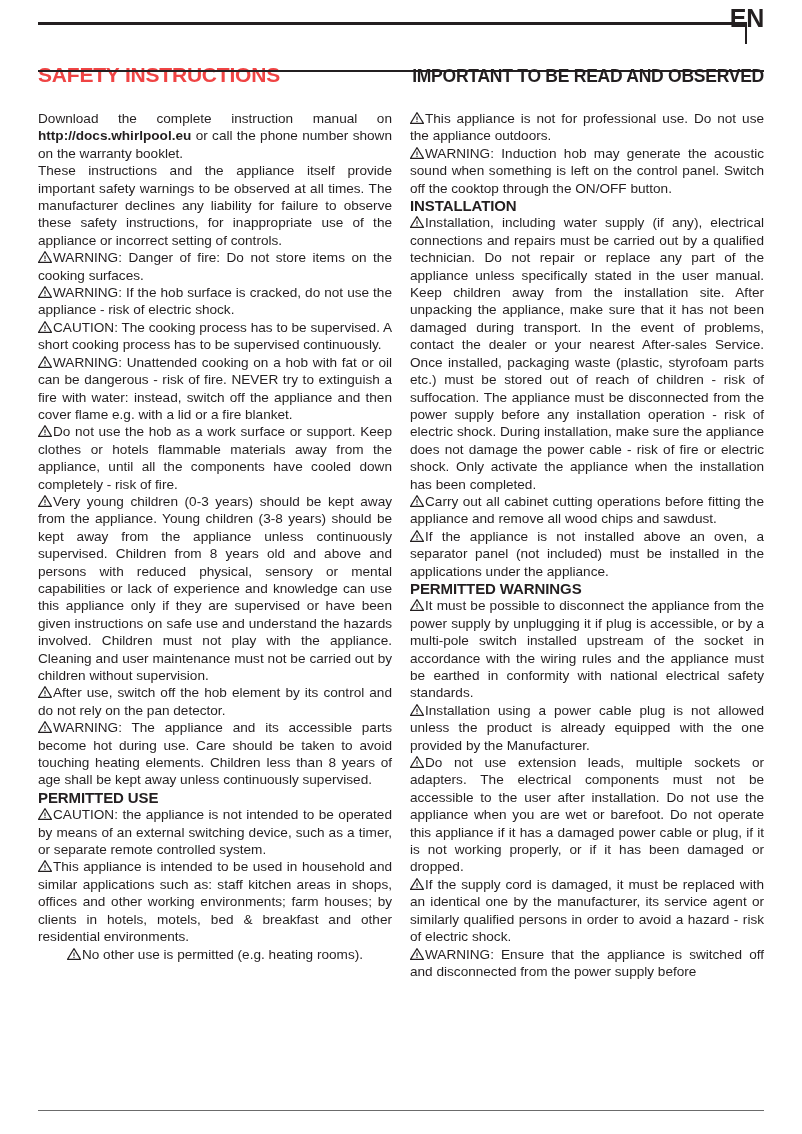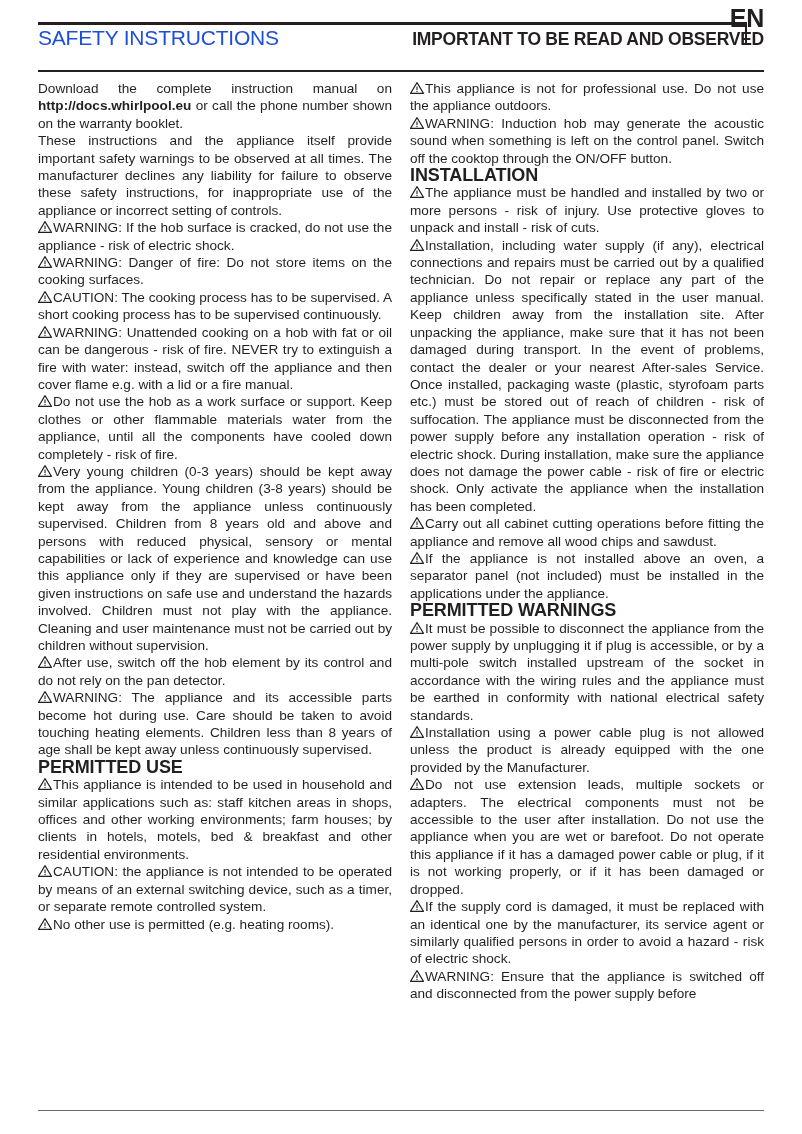--- a/index.html
+++ b/index.html
@@ -61,23 +61,24 @@
     position: absolute;
     left: 0;
     top: 4px;
     width: 726px;
     display: flex;
     justify-content: space-between;
     align-items: baseline;
   }
   .title-left {
     font-size: 21px;
-    font-weight: normal;
+    font-weight: bold;
     letter-spacing: -0.2px;
-    color: #1d4ed8;
+    color: #ef4444;
+    margin-top: 37px;
   }
   .title-right {
     font-size: 17.5px;
     font-weight: bold;
     letter-spacing: -0.25px;
     color: #231f20;
     text-align: center;
   }
   .header-rule-bottom {
     position: absolute;
@@ -94,40 +95,41 @@
     left: 38px;
     top: 80px;
     width: 726px;
     height: 1010px;
     display: flex;
     gap: 18px;
   }
   .col {
     width: 354px;
     flex: 0 0 354px;
+    margin-top: 30px;
   }
 
   p.para {
     margin: 0;
     font-size: 13.6px;
     line-height: 17.4px;
     text-align: justify;
     text-justify: inter-word;
     color: #231f20;
     hyphens: none;
   }
   p.para.last-loose {
-    text-align: left;
+    text-align: center;
   }
   p.gap {
     margin-top: 15px;
   }
   p.heading {
     margin: 0;
-    font-size: 18px;
+    font-size: 15px;
     line-height: 17.4px;
     font-weight: bold;
     letter-spacing: -0.1px;
     color: #231f20;
     text-align: left;
   }
   .bold-url {
     font-weight: bold;
   }
   .tri {
@@ -171,45 +173,45 @@
 
       <p class="para"><span>Download the complete instruction manual on </span><span class="bold-url">http://docs.whirlpool.eu</span><span> or call the phone number shown on the warranty booklet.</span></p>
 
 
       <p class="para">These instructions and the appliance itself provide important safety warnings to be observed at all times. The manufacturer declines any liability for failure to observe these safety instructions, for inappropriate use of the appliance or incorrect setting of controls.</p>
 
       <p class="para"><span class="tri"><svg width="14" height="12" viewBox="0 0 14 12">
               <path d="M7 0.6 L13.5 11.4 L0.5 11.4 Z" fill="none" stroke="#231f20" stroke-width="1.1" stroke-linejoin="round"></path>
               <rect x="6.45" y="4.6" width="1.1" height="3.6" fill="#231f20"></rect>
               <rect x="6.45" y="9.0" width="1.1" height="1.1" fill="#231f20"></rect>
+            </svg></span><span>WARNING: Danger of fire: Do not store items on the cooking surfaces.</span></p>
+
+      <p class="para"><span class="tri"><svg width="14" height="12" viewBox="0 0 14 12">
+              <path d="M7 0.6 L13.5 11.4 L0.5 11.4 Z" fill="none" stroke="#231f20" stroke-width="1.1" stroke-linejoin="round"></path>
+              <rect x="6.45" y="4.6" width="1.1" height="3.6" fill="#231f20"></rect>
+              <rect x="6.45" y="9.0" width="1.1" height="1.1" fill="#231f20"></rect>
             </svg></span><span>WARNING: If the hob surface is cracked, do not use the appliance - risk of electric shock.</span></p>
 
       <p class="para"><span class="tri"><svg width="14" height="12" viewBox="0 0 14 12">
               <path d="M7 0.6 L13.5 11.4 L0.5 11.4 Z" fill="none" stroke="#231f20" stroke-width="1.1" stroke-linejoin="round"></path>
               <rect x="6.45" y="4.6" width="1.1" height="3.6" fill="#231f20"></rect>
               <rect x="6.45" y="9.0" width="1.1" height="1.1" fill="#231f20"></rect>
-            </svg></span><span>WARNING: Danger of fire: Do not store items on the cooking surfaces.</span></p>
-
-      <p class="para"><span class="tri"><svg width="14" height="12" viewBox="0 0 14 12">
-              <path d="M7 0.6 L13.5 11.4 L0.5 11.4 Z" fill="none" stroke="#231f20" stroke-width="1.1" stroke-linejoin="round"></path>
-              <rect x="6.45" y="4.6" width="1.1" height="3.6" fill="#231f20"></rect>
-              <rect x="6.45" y="9.0" width="1.1" height="1.1" fill="#231f20"></rect>
             </svg></span><span>CAUTION: The cooking process has to be supervised. A short cooking process has to be supervised continuously.</span></p>
 
       <p class="para"><span class="tri"><svg width="14" height="12" viewBox="0 0 14 12">
               <path d="M7 0.6 L13.5 11.4 L0.5 11.4 Z" fill="none" stroke="#231f20" stroke-width="1.1" stroke-linejoin="round"></path>
               <rect x="6.45" y="4.6" width="1.1" height="3.6" fill="#231f20"></rect>
               <rect x="6.45" y="9.0" width="1.1" height="1.1" fill="#231f20"></rect>
-            </svg></span><span>WARNING: Unattended cooking on a hob with fat or oil can be dangerous - risk of fire. NEVER try to extinguish a fire with water: instead, switch off the appliance and then cover flame e.g. with a lid or a fire manual.</span></p>
-
-      <p class="para"><span class="tri"><svg width="14" height="12" viewBox="0 0 14 12">
-              <path d="M7 0.6 L13.5 11.4 L0.5 11.4 Z" fill="none" stroke="#231f20" stroke-width="1.1" stroke-linejoin="round"></path>
-              <rect x="6.45" y="4.6" width="1.1" height="3.6" fill="#231f20"></rect>
-              <rect x="6.45" y="9.0" width="1.1" height="1.1" fill="#231f20"></rect>
-            </svg></span><span>Do not use the hob as a work surface or support. Keep clothes or other flammable materials water from the appliance, until all the components have cooled down completely - risk of fire.</span></p>
+            </svg></span><span>WARNING: Unattended cooking on a hob with fat or oil can be dangerous - risk of fire. NEVER try to extinguish a fire with water: instead, switch off the appliance and then cover flame e.g. with a lid or a fire blanket.</span></p>
+
+      <p class="para"><span class="tri"><svg width="14" height="12" viewBox="0 0 14 12">
+              <path d="M7 0.6 L13.5 11.4 L0.5 11.4 Z" fill="none" stroke="#231f20" stroke-width="1.1" stroke-linejoin="round"></path>
+              <rect x="6.45" y="4.6" width="1.1" height="3.6" fill="#231f20"></rect>
+              <rect x="6.45" y="9.0" width="1.1" height="1.1" fill="#231f20"></rect>
+            </svg></span><span>Do not use the hob as a work surface or support. Keep clothes or hotels flammable materials away from the appliance, until all the components have cooled down completely - risk of fire.</span></p>
 
 
       <p class="para"><span class="tri"><svg width="14" height="12" viewBox="0 0 14 12">
               <path d="M7 0.6 L13.5 11.4 L0.5 11.4 Z" fill="none" stroke="#231f20" stroke-width="1.1" stroke-linejoin="round"></path>
               <rect x="6.45" y="4.6" width="1.1" height="3.6" fill="#231f20"></rect>
               <rect x="6.45" y="9.0" width="1.1" height="1.1" fill="#231f20"></rect>
             </svg></span><span>Very young children (0-3 years) should be kept away from the appliance. Young children (3-8 years) should be kept away from the appliance unless continuously supervised. Children from 8 years old and above and persons with reduced physical, sensory or mental capabilities or lack of experience and knowledge can use this appliance only if they are supervised or have been given instructions on safe use and understand the hazards involved. Children must not play with the appliance. Cleaning and user maintenance must not be carried out by children without supervision.</span></p>
 
       <p class="para"><span class="tri"><svg width="14" height="12" viewBox="0 0 14 12">
               <path d="M7 0.6 L13.5 11.4 L0.5 11.4 Z" fill="none" stroke="#231f20" stroke-width="1.1" stroke-linejoin="round"></path>
@@ -222,28 +224,28 @@
               <rect x="6.45" y="4.6" width="1.1" height="3.6" fill="#231f20"></rect>
               <rect x="6.45" y="9.0" width="1.1" height="1.1" fill="#231f20"></rect>
             </svg></span><span>WARNING: The appliance and its accessible parts become hot during use. Care should be taken to avoid touching heating elements. Children less than 8 years of age shall be kept away unless continuously supervised.</span></p>
 
       <p class="heading">PERMITTED USE</p>
 
       <p class="para"><span class="tri"><svg width="14" height="12" viewBox="0 0 14 12">
               <path d="M7 0.6 L13.5 11.4 L0.5 11.4 Z" fill="none" stroke="#231f20" stroke-width="1.1" stroke-linejoin="round"></path>
               <rect x="6.45" y="4.6" width="1.1" height="3.6" fill="#231f20"></rect>
               <rect x="6.45" y="9.0" width="1.1" height="1.1" fill="#231f20"></rect>
+            </svg></span><span>CAUTION: the appliance is not intended to be operated by means of an external switching device, such as a timer, or separate remote controlled system.</span></p>
+
+      <p class="para"><span class="tri"><svg width="14" height="12" viewBox="0 0 14 12">
+              <path d="M7 0.6 L13.5 11.4 L0.5 11.4 Z" fill="none" stroke="#231f20" stroke-width="1.1" stroke-linejoin="round"></path>
+              <rect x="6.45" y="4.6" width="1.1" height="3.6" fill="#231f20"></rect>
+              <rect x="6.45" y="9.0" width="1.1" height="1.1" fill="#231f20"></rect>
             </svg></span><span>This appliance is intended to be used in household and similar applications such as: staff kitchen areas in shops, offices and other working environments; farm houses; by clients in hotels, motels, bed &amp; breakfast and other residential environments.</span></p>
 
-      <p class="para"><span class="tri"><svg width="14" height="12" viewBox="0 0 14 12">
-              <path d="M7 0.6 L13.5 11.4 L0.5 11.4 Z" fill="none" stroke="#231f20" stroke-width="1.1" stroke-linejoin="round"></path>
-              <rect x="6.45" y="4.6" width="1.1" height="3.6" fill="#231f20"></rect>
-              <rect x="6.45" y="9.0" width="1.1" height="1.1" fill="#231f20"></rect>
-            </svg></span><span>CAUTION: the appliance is not intended to be operated by means of an external switching device, such as a timer, or separate remote controlled system.</span></p>
-
       <p class="para last-loose"><span class="tri"><svg width="14" height="12" viewBox="0 0 14 12">
               <path d="M7 0.6 L13.5 11.4 L0.5 11.4 Z" fill="none" stroke="#231f20" stroke-width="1.1" stroke-linejoin="round"></path>
               <rect x="6.45" y="4.6" width="1.1" height="3.6" fill="#231f20"></rect>
               <rect x="6.45" y="9.0" width="1.1" height="1.1" fill="#231f20"></rect>
             </svg></span><span>No other use is permitted (e.g. heating rooms).</span></p>
 
     </div>
 
     <div class="col">
 
@@ -254,25 +256,20 @@
             </svg></span><span>This appliance is not for professional use. Do not use the appliance outdoors.</span></p>
 
       <p class="para"><span class="tri"><svg width="14" height="12" viewBox="0 0 14 12">
               <path d="M7 0.6 L13.5 11.4 L0.5 11.4 Z" fill="none" stroke="#231f20" stroke-width="1.1" stroke-linejoin="round"></path>
               <rect x="6.45" y="4.6" width="1.1" height="3.6" fill="#231f20"></rect>
               <rect x="6.45" y="9.0" width="1.1" height="1.1" fill="#231f20"></rect>
             </svg></span><span>WARNING: Induction hob may generate the acoustic sound when something is left on the control panel. Switch off the cooktop through the ON/OFF button.</span></p>
 
       <p class="heading">INSTALLATION</p>
 
-      <p class="para"><span class="tri"><svg width="14" height="12" viewBox="0 0 14 12">
-              <path d="M7 0.6 L13.5 11.4 L0.5 11.4 Z" fill="none" stroke="#231f20" stroke-width="1.1" stroke-linejoin="round"></path>
-              <rect x="6.45" y="4.6" width="1.1" height="3.6" fill="#231f20"></rect>
-              <rect x="6.45" y="9.0" width="1.1" height="1.1" fill="#231f20"></rect>
-            </svg></span><span>The appliance must be handled and installed by two or more persons - risk of injury. Use protective gloves to unpack and install - risk of cuts.</span></p>
 
       <p class="para"><span class="tri"><svg width="14" height="12" viewBox="0 0 14 12">
               <path d="M7 0.6 L13.5 11.4 L0.5 11.4 Z" fill="none" stroke="#231f20" stroke-width="1.1" stroke-linejoin="round"></path>
               <rect x="6.45" y="4.6" width="1.1" height="3.6" fill="#231f20"></rect>
               <rect x="6.45" y="9.0" width="1.1" height="1.1" fill="#231f20"></rect>
             </svg></span><span>Installation, including water supply (if any), electrical connections and repairs must be carried out by a qualified technician. Do not repair or replace any part of the appliance unless specifically stated in the user manual. Keep children away from the installation site. After unpacking the appliance, make sure that it has not been damaged during transport. In the event of problems, contact the dealer or your nearest After-sales Service. Once installed, packaging waste (plastic, styrofoam parts etc.) must be stored out of reach of children - risk of suffocation. The appliance must be disconnected from the power supply before any installation operation - risk of electric shock. During installation, make sure the appliance does not damage the power cable - risk of fire or electric shock. Only activate the appliance when the installation has been completed.</span></p>
 
       <p class="para"><span class="tri"><svg width="14" height="12" viewBox="0 0 14 12">
               <path d="M7 0.6 L13.5 11.4 L0.5 11.4 Z" fill="none" stroke="#231f20" stroke-width="1.1" stroke-linejoin="round"></path>
               <rect x="6.45" y="4.6" width="1.1" height="3.6" fill="#231f20"></rect>

